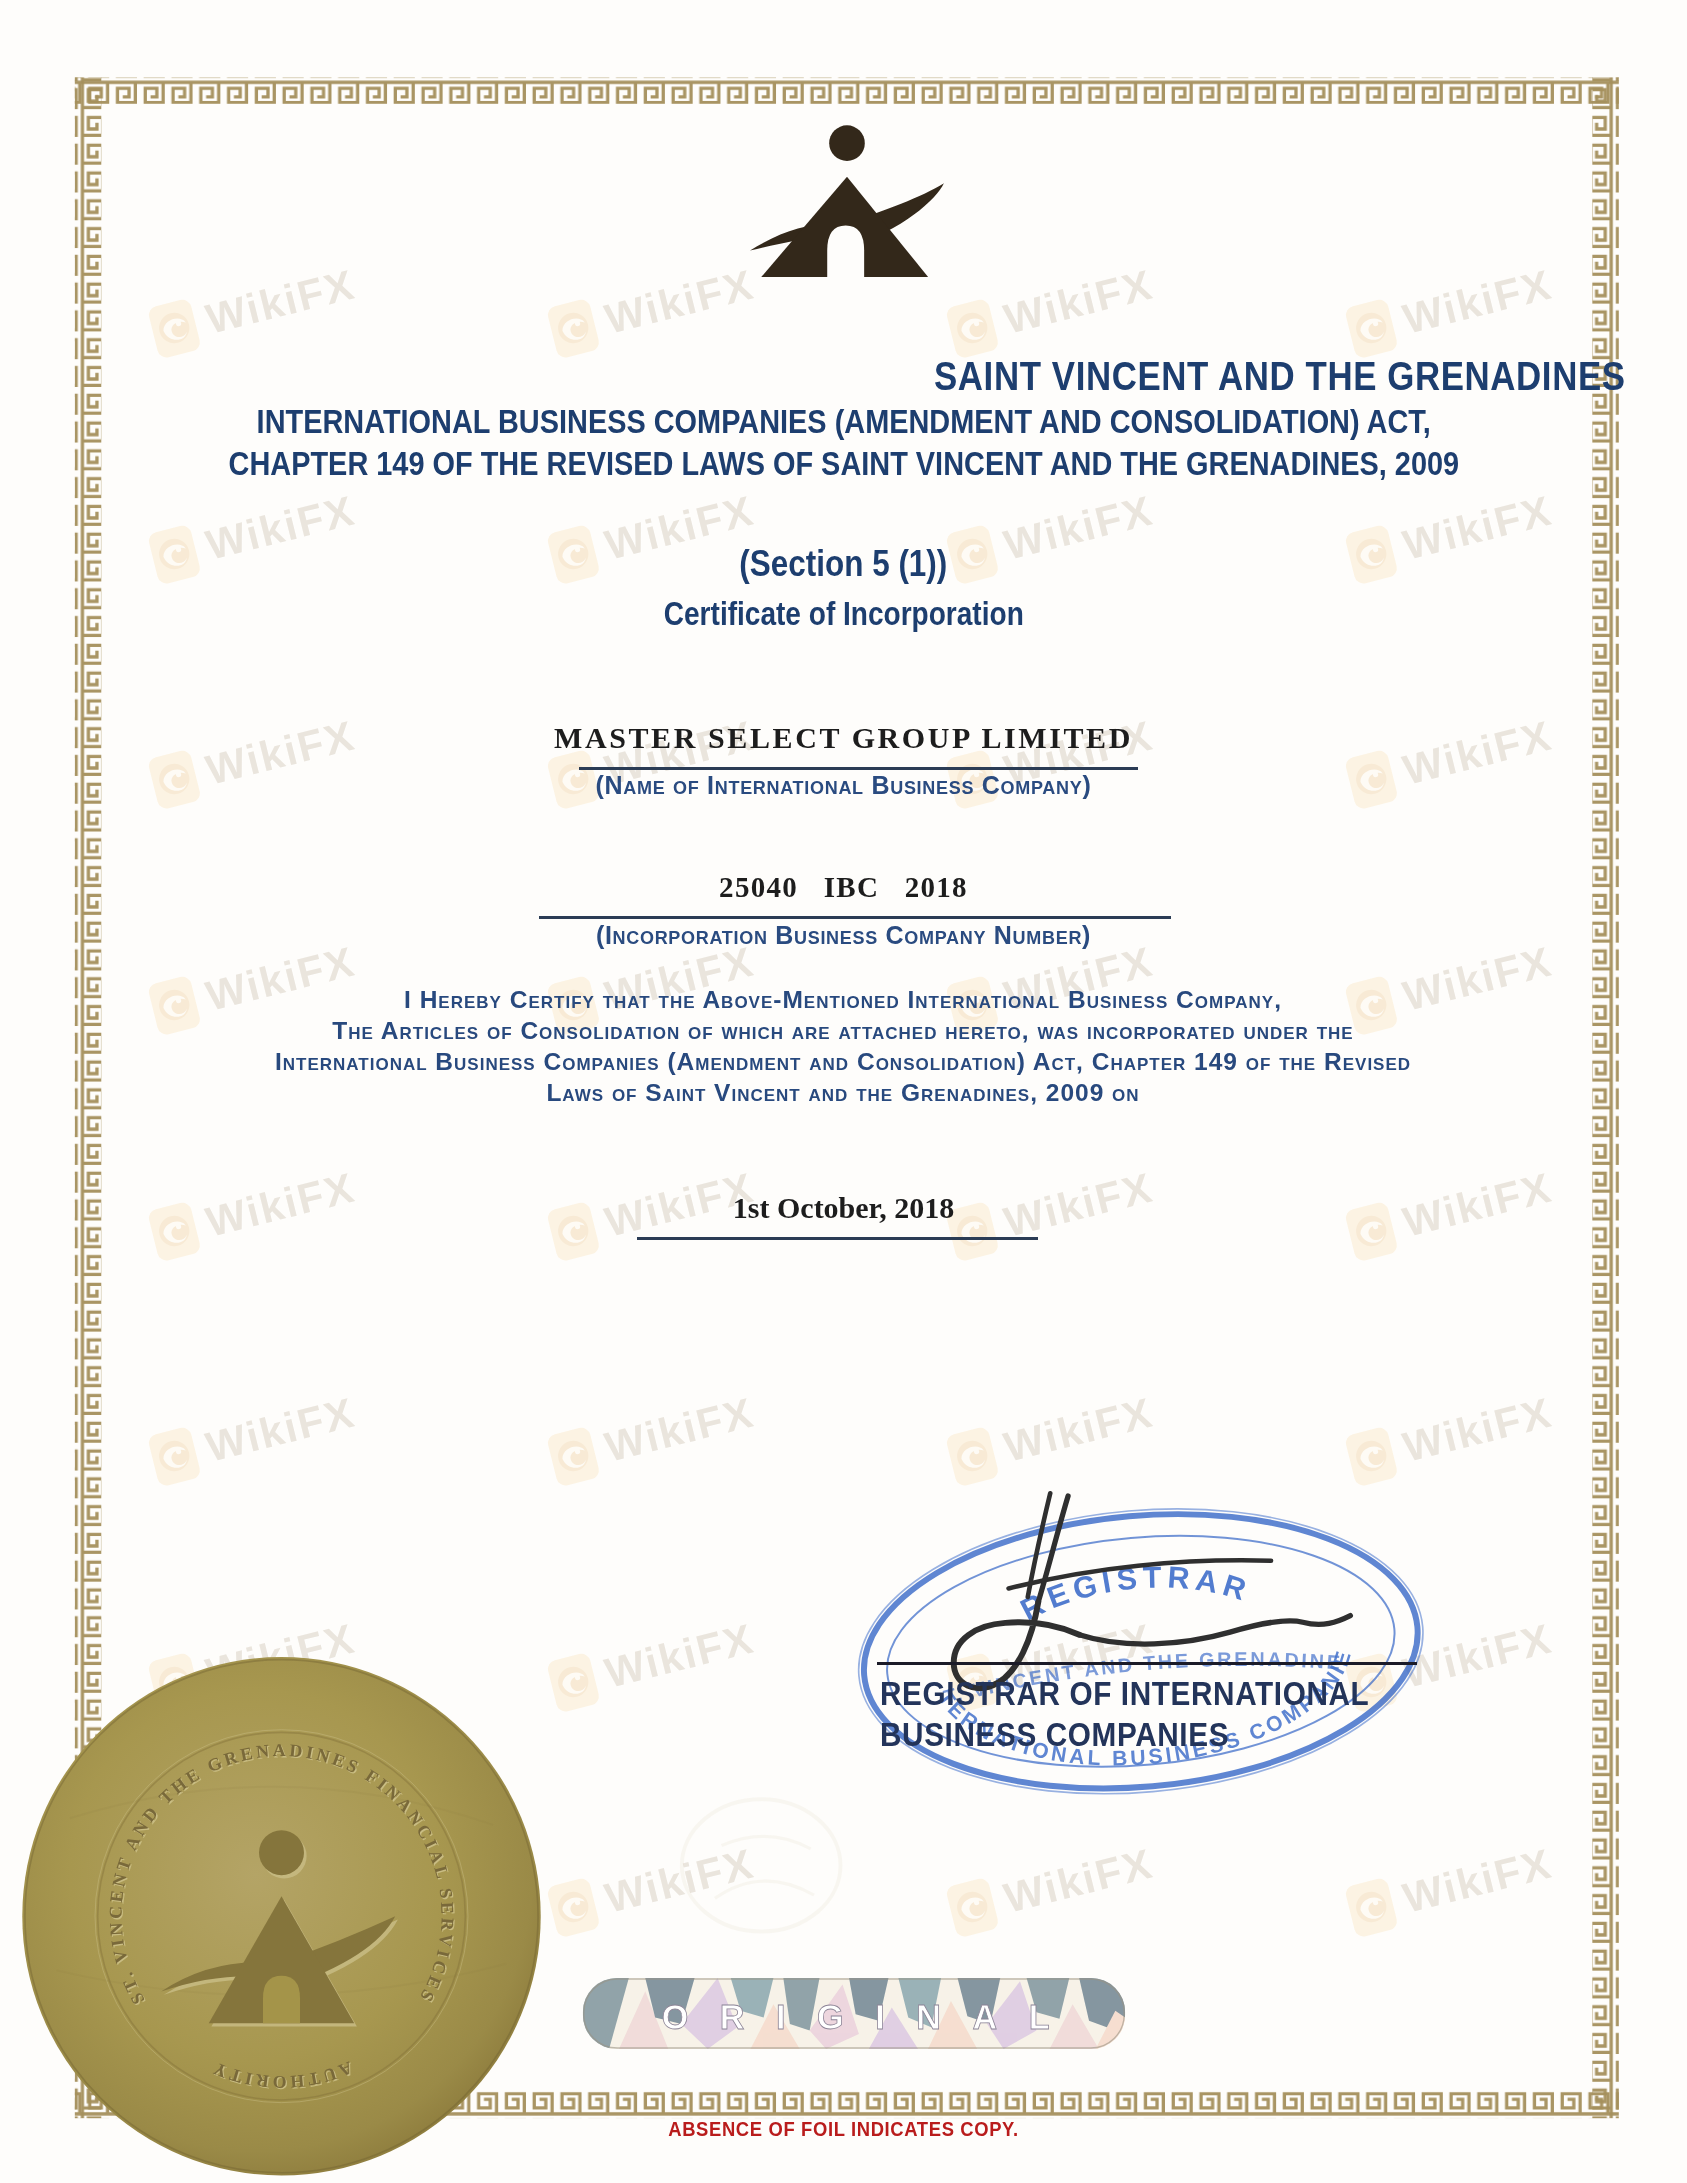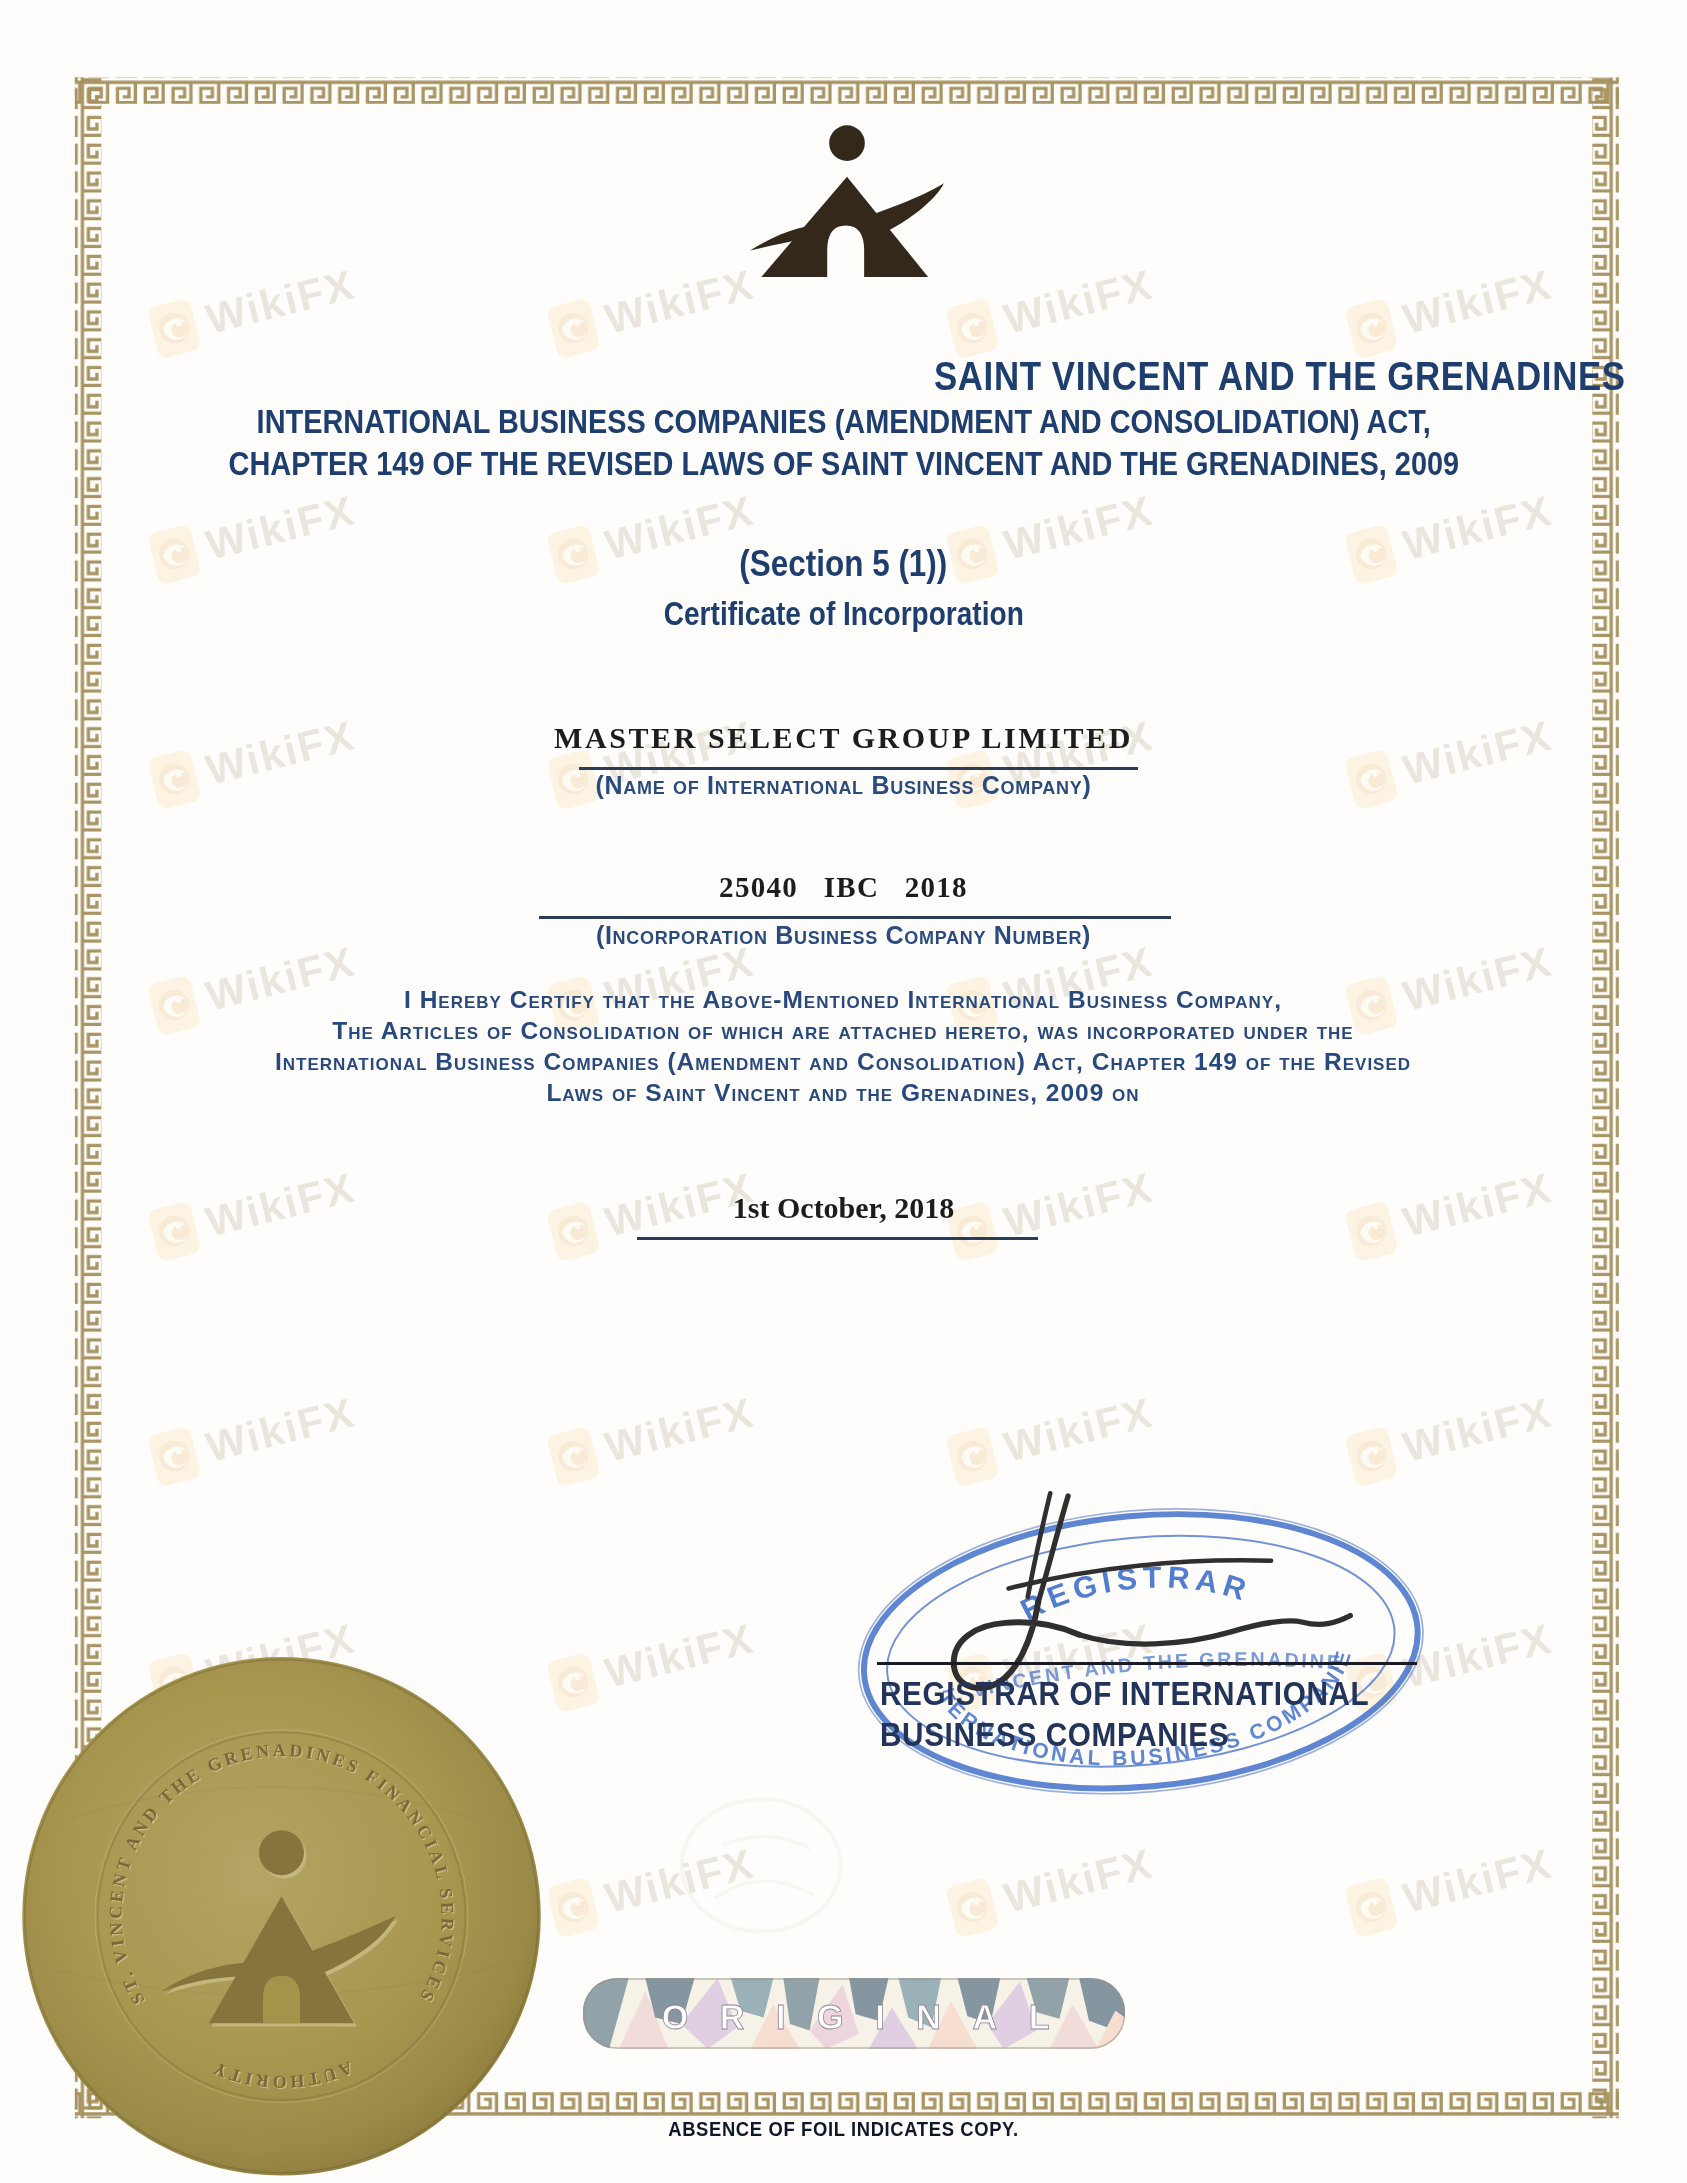--- a/index.html
+++ b/index.html
@@ -50,21 +50,21 @@
   .sig-rule{position:absolute;top:1662px;left:877px;width:540px;height:2.6px;background:#1b1b28;z-index:5;}
   .registrar-title{position:absolute;top:1673px;left:880px;z-index:5;color:#23345a;font-weight:bold;
                    font-size:33px;line-height:41px;letter-spacing:0.7px;white-space:nowrap;
                    transform:scaleX(.9);transform-origin:0 0;}
 
   #stamp-svg{position:absolute;left:840px;top:1489px;z-index:4;}
   #seal-svg{position:absolute;left:16.5px;top:1653px;z-index:6;}
   #holo-svg{position:absolute;left:581px;top:1978px;z-index:3;}
   #crest-ghost{position:absolute;left:662px;top:1786px;z-index:2;opacity:.10;}
 
-  .footer-notice{top:2118px;font-size:20px;font-weight:bold;color:#0f172a;letter-spacing:0.7px;}
+  .footer-notice{top:2118px;font-size:20px;font-weight:bold;color:#b91c1c;letter-spacing:0.7px;}
   .footer-notice .cond{transform:scaleX(.92);}
 </style>
 </head>
 <body>
 
 <div id="page">
 
   <svg id="border-layer" class="layer" width="1687" height="2183" viewBox="0 0 2550 3300">
     <defs>
       <pattern id="gkTop" width="42" height="40" patternUnits="userSpaceOnUse">

